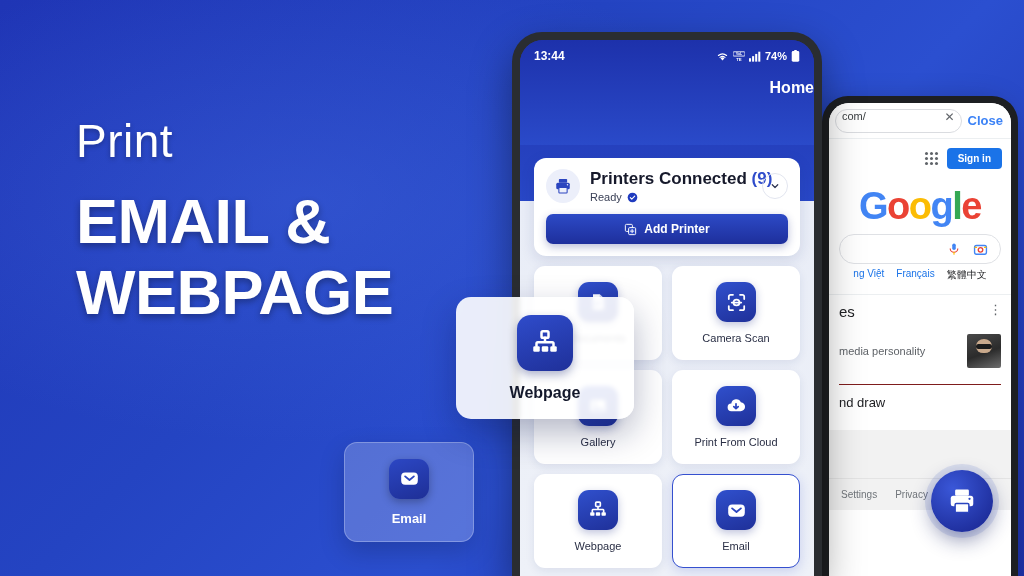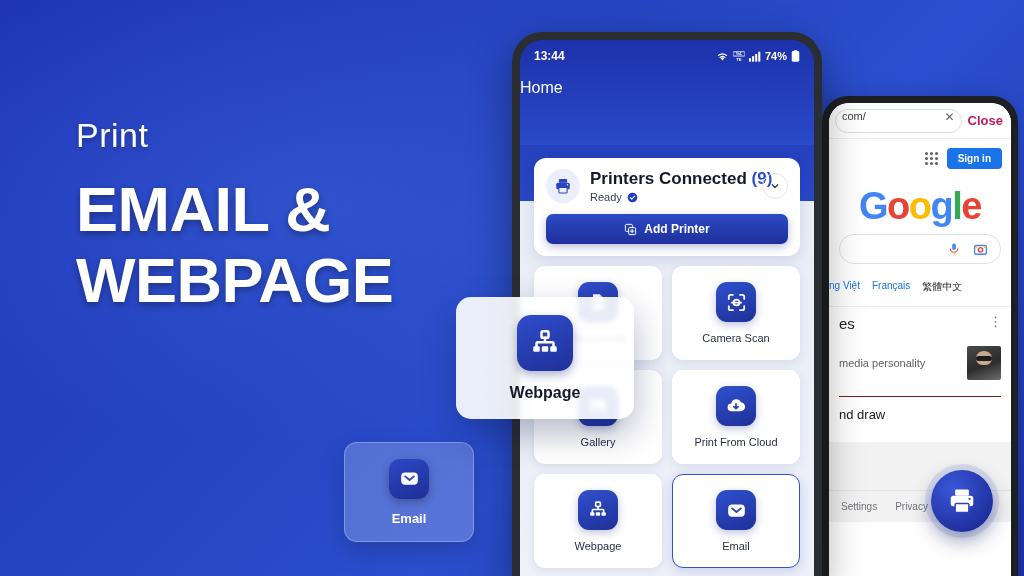--- a/index.html
+++ b/index.html
@@ -19,21 +19,21 @@
   #stage::before {
     content: "";
     position: absolute; inset: 0;
     background: radial-gradient(ellipse 70% 60% at 30% 35%, rgba(72,110,230,.35) 0%, rgba(30,50,170,0) 70%);
     pointer-events: none;
   }
 
   
   .copy { position: absolute; left: 76px; top: 118px; width: 430px; z-index: 6; }
   .copy .kicker {
-    font-size: 34px; font-weight: 400; color: #ffffff;
+    font-size: 46px; font-weight: 400; color: #ffffff;
     letter-spacing: .5px; line-height: 1;
     text-shadow: 0 2px 5px rgba(0,0,0,.28);
   }
   .copy .headline {
     margin-top: 26px;
     font-size: 63px; font-weight: 700; color: #ffffff;
     line-height: 1.0; letter-spacing: -0.5px;
     text-shadow: 0 3px 7px rgba(0,0,0,.33);
   }
   .copy .headline .l2 { display: block; margin-top: 8px; }
@@ -101,40 +101,40 @@
     padding: 0 8px 0 6px; background:#fff;
     border-bottom: 1px solid #eceff1;
   }
   .br-url {
     flex: 1; height: 24px; border: 1px solid #dadce0; border-radius: 13px;
     display:flex; padding: 0 6px;
     font-size: 11px; color:#3c4043; overflow: hidden; white-space: nowrap;
   }
   .br-url .txt { flex:1; }
   .br-x { font-size: 12px; color:#5f6368; padding-left:3px; }
-  .br-close { font-size: 13px; font-weight: 700; color:#be185d; white-space: nowrap; }
+  .br-close { font-size: 13px; font-weight: 700; color:#3b82f6; white-space: nowrap; }
 
   .g-top { display:flex; align-items:center; justify-content:flex-end; gap:9px; padding: 9px 9px 2px 0; }
   .g-apps { display:grid; grid-template-columns: repeat(3,3px); gap:2px; }
   .g-apps i { width:3px; height:3px; background:#5f6368; border-radius:50%; display:block; }
   .g-signin {
     background:#1a73e8; color:#fff; font-size:10px; font-weight:700;
     padding: 5px 11px; border-radius: 4px; white-space: nowrap;
   }
   .g-logo {
     text-align:center; font-size: 38px; font-weight:700; letter-spacing:-1.5px;
     margin: 14px 0 6px; white-space: nowrap; font-family: "Liberation Sans", sans-serif;
   }
   .g-logo .b{color:#4285F4}.g-logo .r{color:#EA4335}.g-logo .y{color:#FBBC05}.g-logo .g{color:#34A853}
   .g-search {
     margin: 0 10px; height: 30px; border:1px solid #dfe1e5; border-radius:16px;
     display:flex; align-items:center; justify-content:flex-end; gap:12px; padding: 0 12px;
   }
   .g-langs {
-    display:flex; justify-content:flex-start; gap:12px; margin-top:16px;
+    display:flex; justify-content:center; gap:12px; margin-top:4px;
     font-size:10px; color:#1a73e8; white-space: nowrap;
   }
   .g-langs span:last-child { color:#202124; }
   .g-card {
     margin-top: 12px; border-top:1px solid #eceff1; padding: 8px 10px;
     position: relative;
   }
   .g-card .ttl { font-size: 15px; font-weight: 400; color:#202124; }
   .g-card .dots { position:absolute; right:9px; top:8px; color:#5f6368; font-size:13px; line-height:1; }
   .g-row {
@@ -187,21 +187,21 @@
   }
   .m-hero {
     background: linear-gradient(180deg,#1d31ab 0%,#2a4ac9 100%);
     padding: 0 0 48px 0;
   }
   .m-status {
     display:flex; align-items:center; justify-content:space-between;
     padding: 9px 14px 0; color:#fff; font-size: 12px; font-weight:600;
   }
   .m-status .right { display:flex; align-items:flex-end; gap:4px; font-size:11px; }
-  .m-title { text-align:left; color:#fff; font-size:16px; font-weight:400; margin-top: 16px; }
+  .m-title { text-align:right; color:#fff; font-size:16px; font-weight:700; margin-top: 16px; }
 
   .m-body { position:absolute; left:0; right:0; top: 118px; padding: 0 14px; }
 
   .card-printer {
     background:#fff; border-radius: 12px;
     box-shadow: 0 4px 14px rgba(25,40,110,.13);
     padding: 11px 12px 12px;
   }
   .pr-top { display:flex; align-items:center; gap:10px; }
   .pr-avatar {

